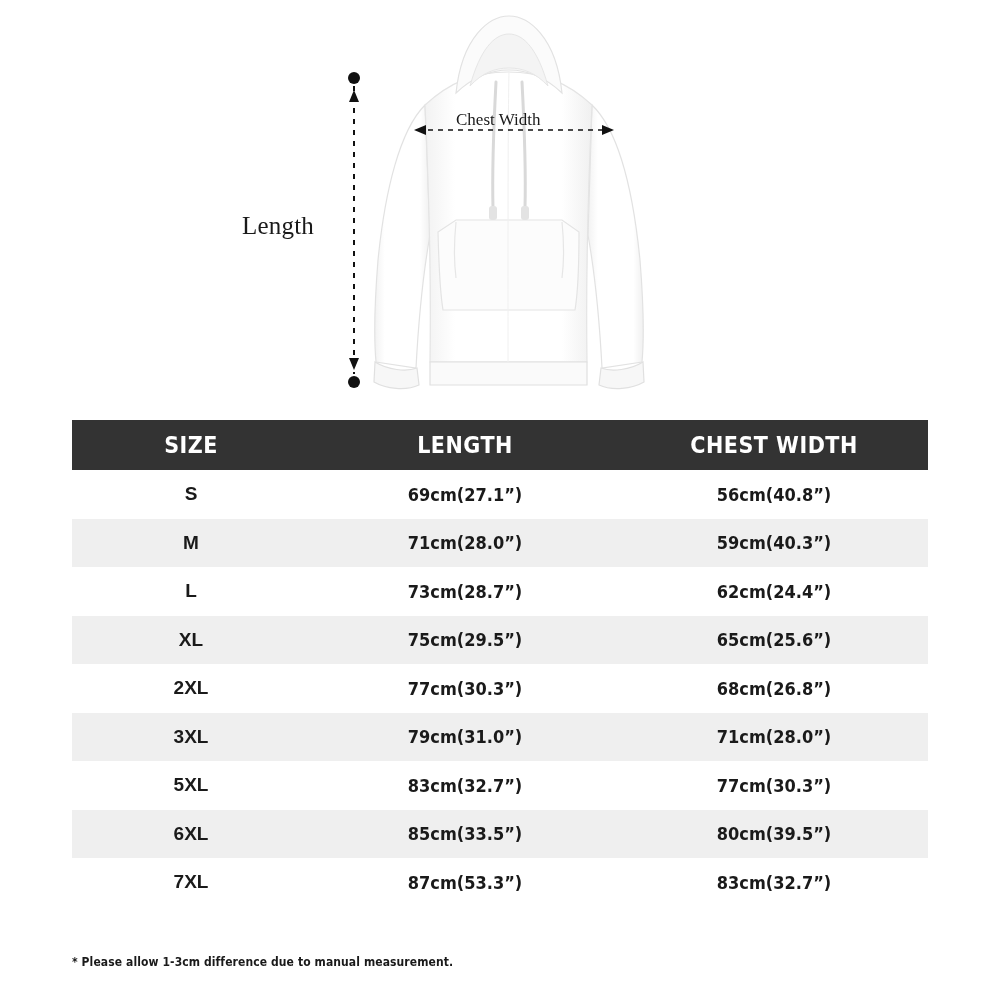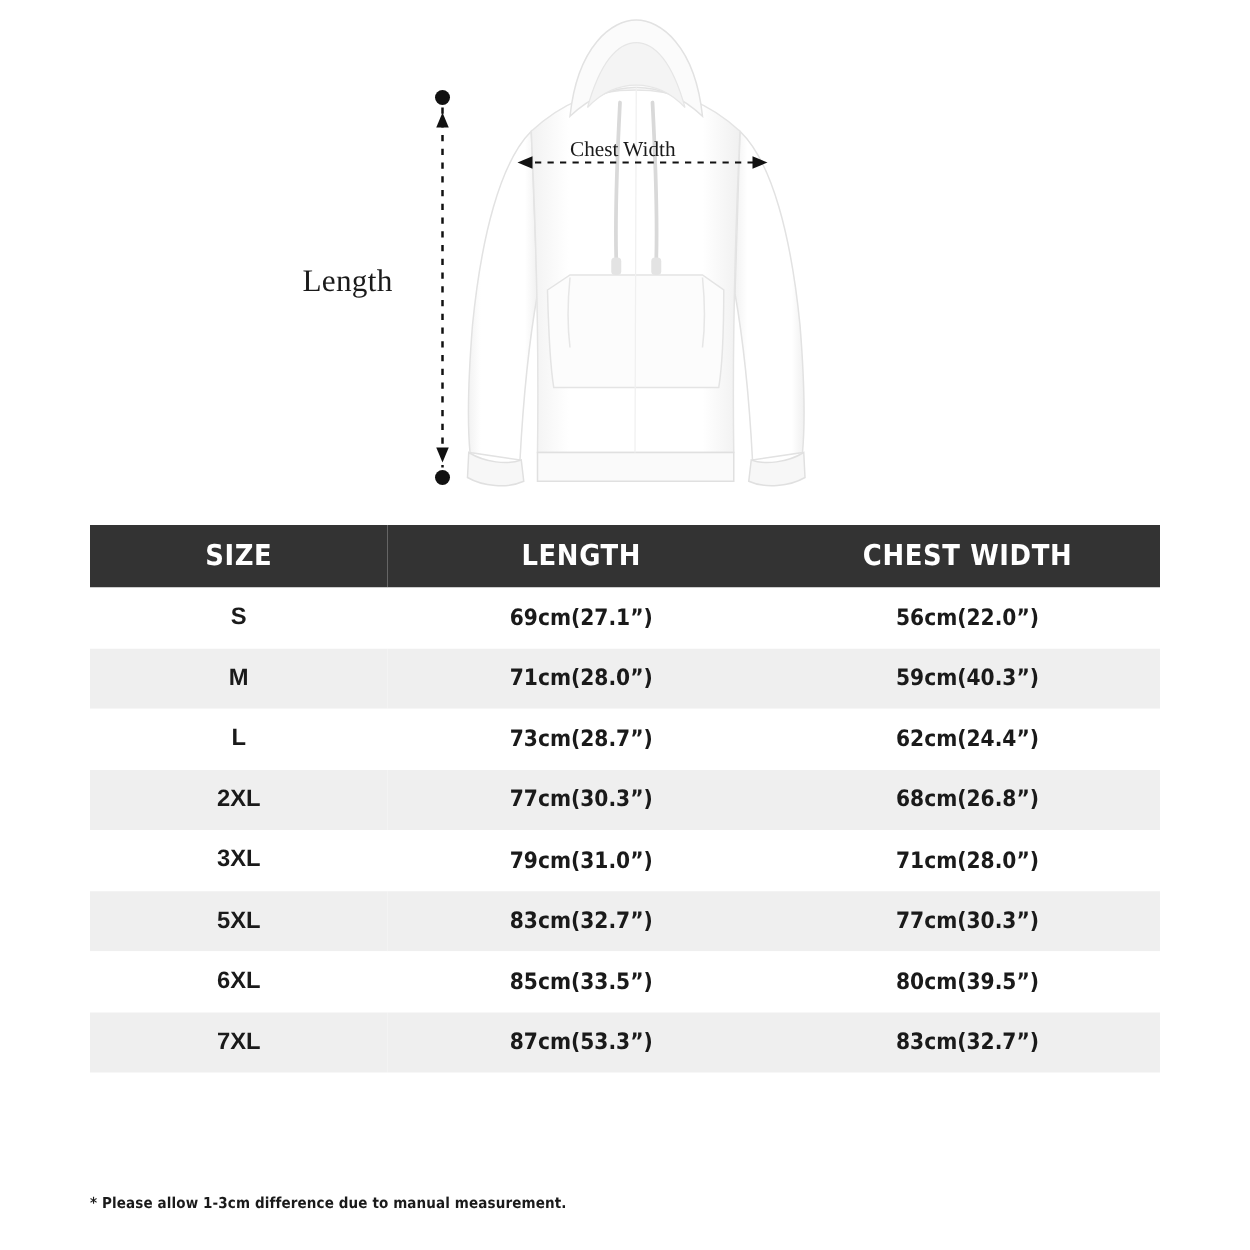--- a/index.html
+++ b/index.html
@@ -187,33 +187,38 @@
       <tr>
         <th>SIZE</th>
         <th>LENGTH</th>
         <th>CHEST WIDTH</th>
       </tr>
     </thead>
     <tbody>
       <tr>
         <td class="size-cell">S</td>
         <td>69cm(27.1”)</td>
-        <td>56cm(22.0”)</td>
+        <td>56cm(40.8”)</td>
       </tr>
       <tr>
         <td class="size-cell">M</td>
         <td>71cm(28.0”)</td>
         <td>59cm(40.3”)</td>
       </tr>
       <tr>
         <td class="size-cell">L</td>
         <td>73cm(28.7”)</td>
         <td>62cm(24.4”)</td>
       </tr>
       <tr>
+        <td class="size-cell">XL</td>
+        <td>75cm(29.5”)</td>
+        <td>65cm(25.6”)</td>
+      </tr>
+      <tr>
         <td class="size-cell">2XL</td>
         <td>77cm(30.3”)</td>
         <td>68cm(26.8”)</td>
       </tr>
       <tr>
         <td class="size-cell">3XL</td>
         <td>79cm(31.0”)</td>
         <td>71cm(28.0”)</td>
       </tr>
       <tr>

